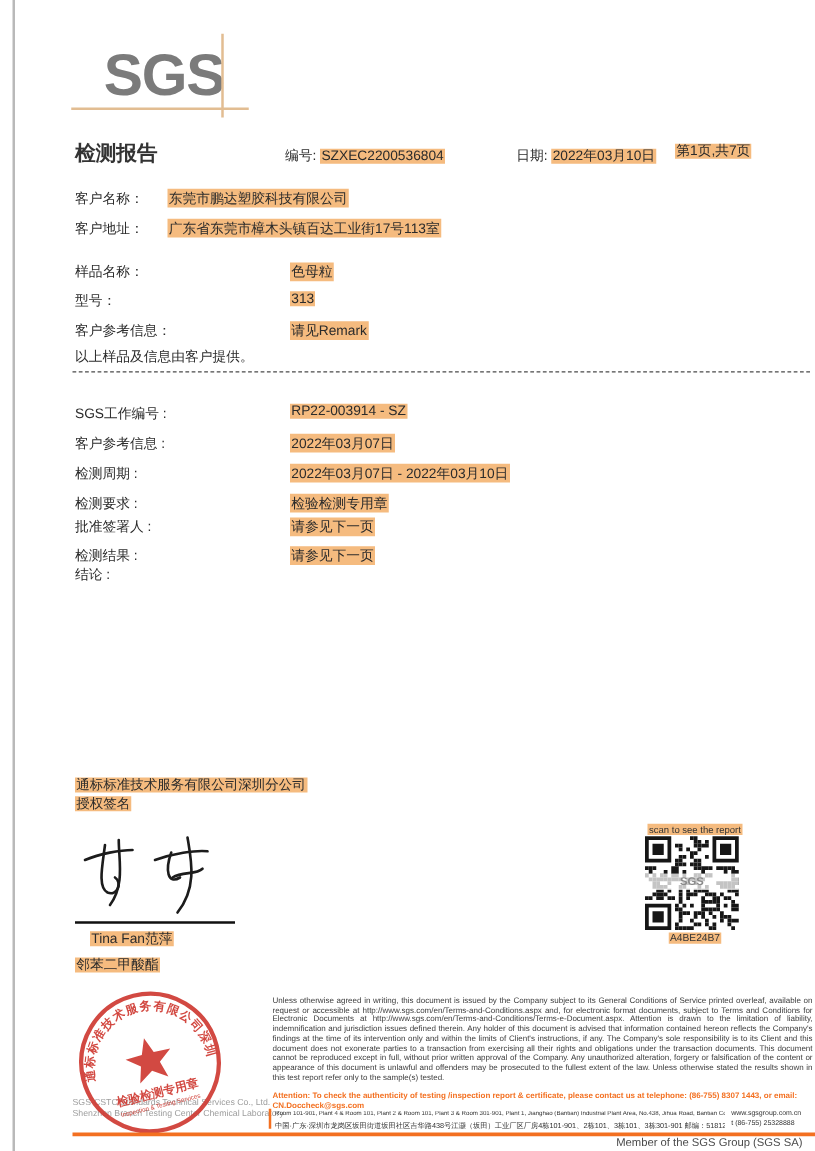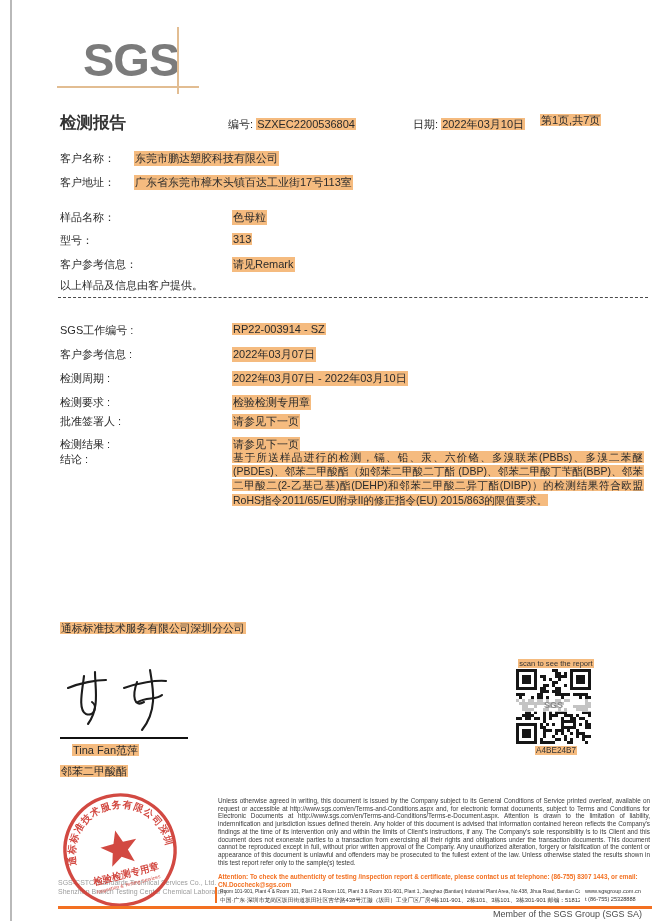--- a/index.html
+++ b/index.html
@@ -113,26 +113,24 @@
     <span class="label">批准签署人 :</span>
     <span class="val2 hl">请参见下一页</span>
   </div>
   <div class="row" style="top:437px;">
     <span class="label">检测结果 :</span>
     <span class="val2 hl">请参见下一页</span>
   </div>
   <div class="row" style="top:452px;">
     <span class="label">结论 :</span>
   </div>
-  <div id="conclusion">
-    <span class="hl">基于所送样品进行的检测，镉、铅、汞、六价铬、多溴联苯(PBBs)、多溴二苯醚(PBDEs)、邻苯二甲酸酯（如邻苯二甲酸二丁酯 (DBP)、邻苯二甲酸丁苄酯(BBP)、邻苯二甲酸二(2-乙基己基)酯(DEHP)和邻苯二甲酸二异丁酯(DIBP)）的检测结果符合欧盟RoHS指令2011/65/EU附录II的修正指令(EU) 2015/863的限值要求。</span>
-  </div>
 
   <div id="sigco">
     <div><span class="hl">通标标准技术服务有限公司深圳分公司</span></div>
+    <div><span class="hl">授权签名</span></div>
   </div>
   <svg class="abs" style="left:62px;top:662px;" width="135" height="72" viewBox="0 0 135 72">
     <g fill="none" stroke="#1c1c1c" stroke-width="2.1" stroke-linecap="round">
       <path d="M22 14 C20 30 16 48 24 52 C32 55 36 44 30 40"></path>
       <path d="M6 26 C18 21 34 18 44 18"></path>
       <path d="M33 10 C33 26 38 46 26 62"></path>
       <path d="M75 20 C70 34 72 46 82 40"></path>
       <path d="M62 26 C76 21 94 18 104 19"></path>
       <path d="M88 8 C91 26 96 48 80 68"></path>
       <path d="M76 40 C84 35 95 38 100 33"></path>

